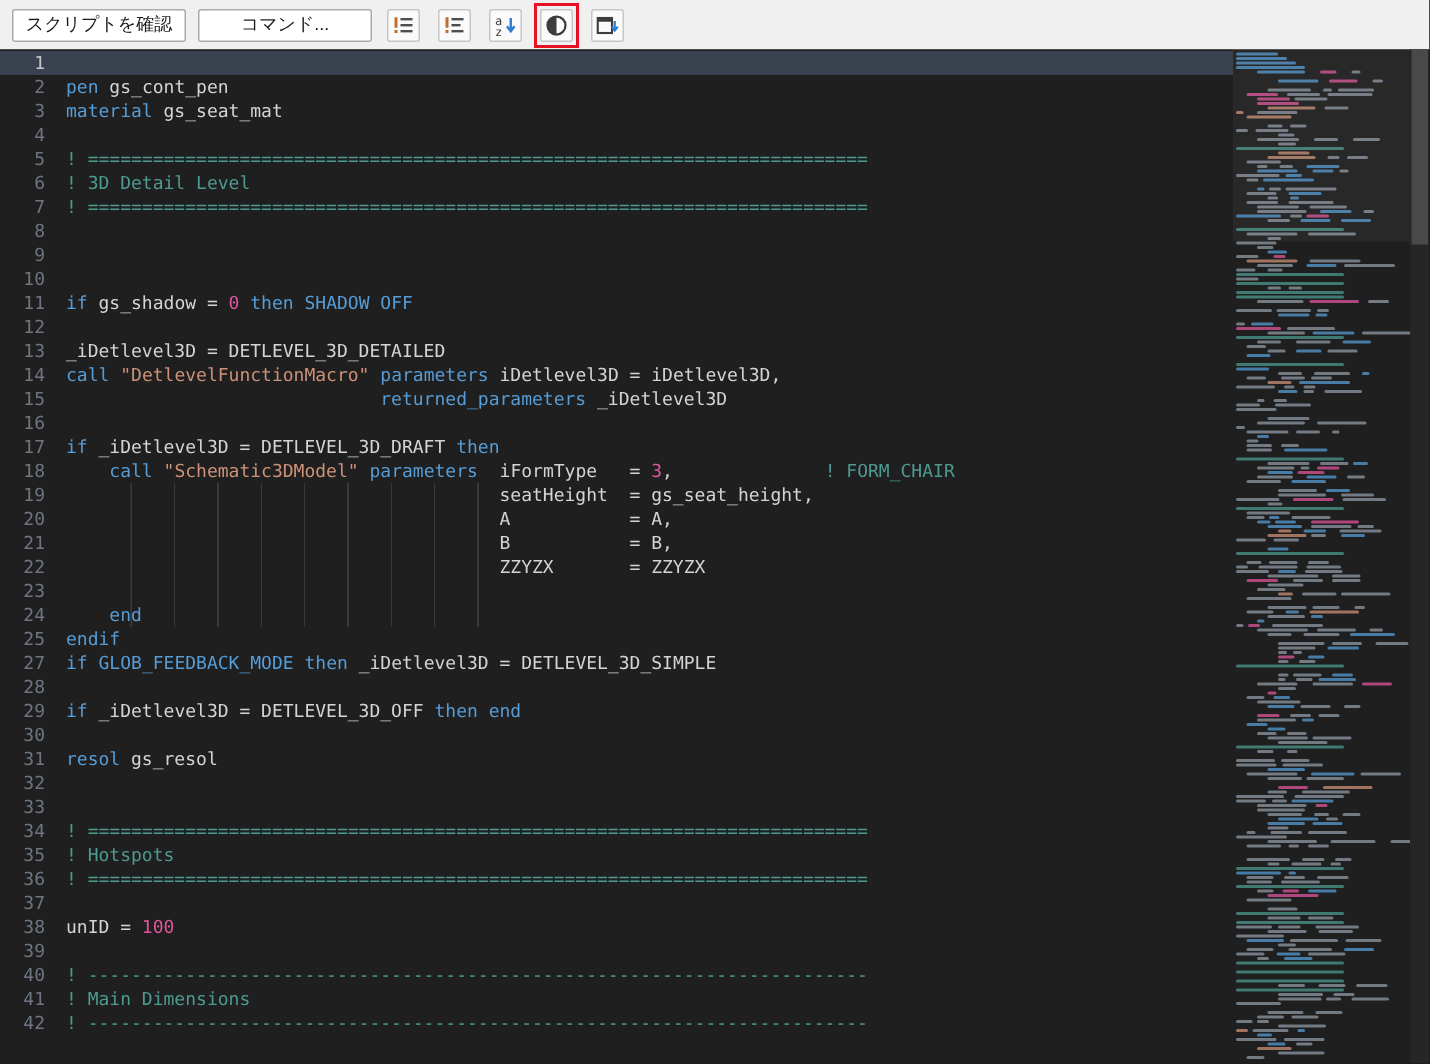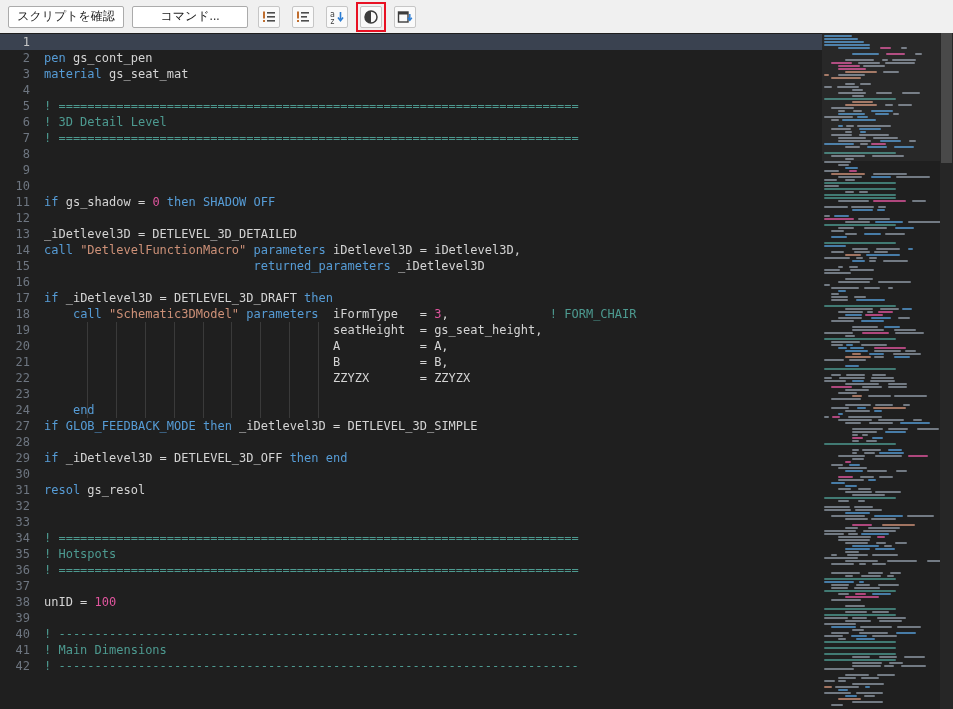--- a/index.html
+++ b/index.html
@@ -147,20 +147,21 @@
           <div class="row"><span class="ln">15</span><span class="code"><span class="tok-d">                             </span><span class="tok-k">returned_parameters</span><span class="tok-d"> _iDetlevel3D</span></span></div>
           <div class="row"><span class="ln">16</span><span class="code"></span></div>
           <div class="row"><span class="ln">17</span><span class="code"><span class="tok-k">if</span><span class="tok-d"> _iDetlevel3D = DETLEVEL_3D_DRAFT </span><span class="tok-k">then</span></span></div>
           <div class="row"><span class="ln">18</span><span class="code"><span class="tok-d">    </span><span class="tok-k">call</span><span class="tok-d"> </span><span class="tok-s">"Schematic3DModel"</span><span class="tok-d"> </span><span class="tok-k">parameters</span><span class="tok-d">  iFormType   = </span><span class="tok-n">3</span><span class="tok-d">,              </span><span class="tok-c">! FORM_CHAIR</span></span></div>
           <div class="row"><span class="ln">19</span><span class="code"><span class="tok-d">                                        seatHeight  = gs_seat_height,</span></span></div>
           <div class="row"><span class="ln">20</span><span class="code"><span class="tok-d">                                        A           = A,</span></span></div>
           <div class="row"><span class="ln">21</span><span class="code"><span class="tok-d">                                        B           = B,</span></span></div>
           <div class="row"><span class="ln">22</span><span class="code"><span class="tok-d">                                        ZZYZX       = ZZYZX</span></span></div>
           <div class="row"><span class="ln">23</span><span class="code"></span></div>
           <div class="row"><span class="ln">24</span><span class="code"><span class="tok-d">    </span><span class="tok-k">end</span></span></div>
+          <div class="row"><span class="ln">25</span><span class="code"><span class="tok-k">endif</span></span></div>
           <div class="row"><span class="ln">27</span><span class="code"><span class="tok-k">if</span><span class="tok-d"> </span><span class="tok-k">GLOB_FEEDBACK_MODE</span><span class="tok-d"> </span><span class="tok-k">then</span><span class="tok-d"> _iDetlevel3D = DETLEVEL_3D_SIMPLE</span></span></div>
           <div class="row"><span class="ln">28</span><span class="code"></span></div>
           <div class="row"><span class="ln">29</span><span class="code"><span class="tok-k">if</span><span class="tok-d"> _iDetlevel3D = DETLEVEL_3D_OFF </span><span class="tok-k">then</span><span class="tok-d"> </span><span class="tok-k">end</span></span></div>
           <div class="row"><span class="ln">30</span><span class="code"></span></div>
           <div class="row"><span class="ln">31</span><span class="code"><span class="tok-k">resol</span><span class="tok-d"> gs_resol</span></span></div>
           <div class="row"><span class="ln">32</span><span class="code"></span></div>
           <div class="row"><span class="ln">33</span><span class="code"></span></div>
           <div class="row"><span class="ln">34</span><span class="code"><span class="tok-c">! ========================================================================</span></span></div>
           <div class="row"><span class="ln">35</span><span class="code"><span class="tok-c">! Hotspots</span></span></div>
           <div class="row"><span class="ln">36</span><span class="code"><span class="tok-c">! ========================================================================</span></span></div>

